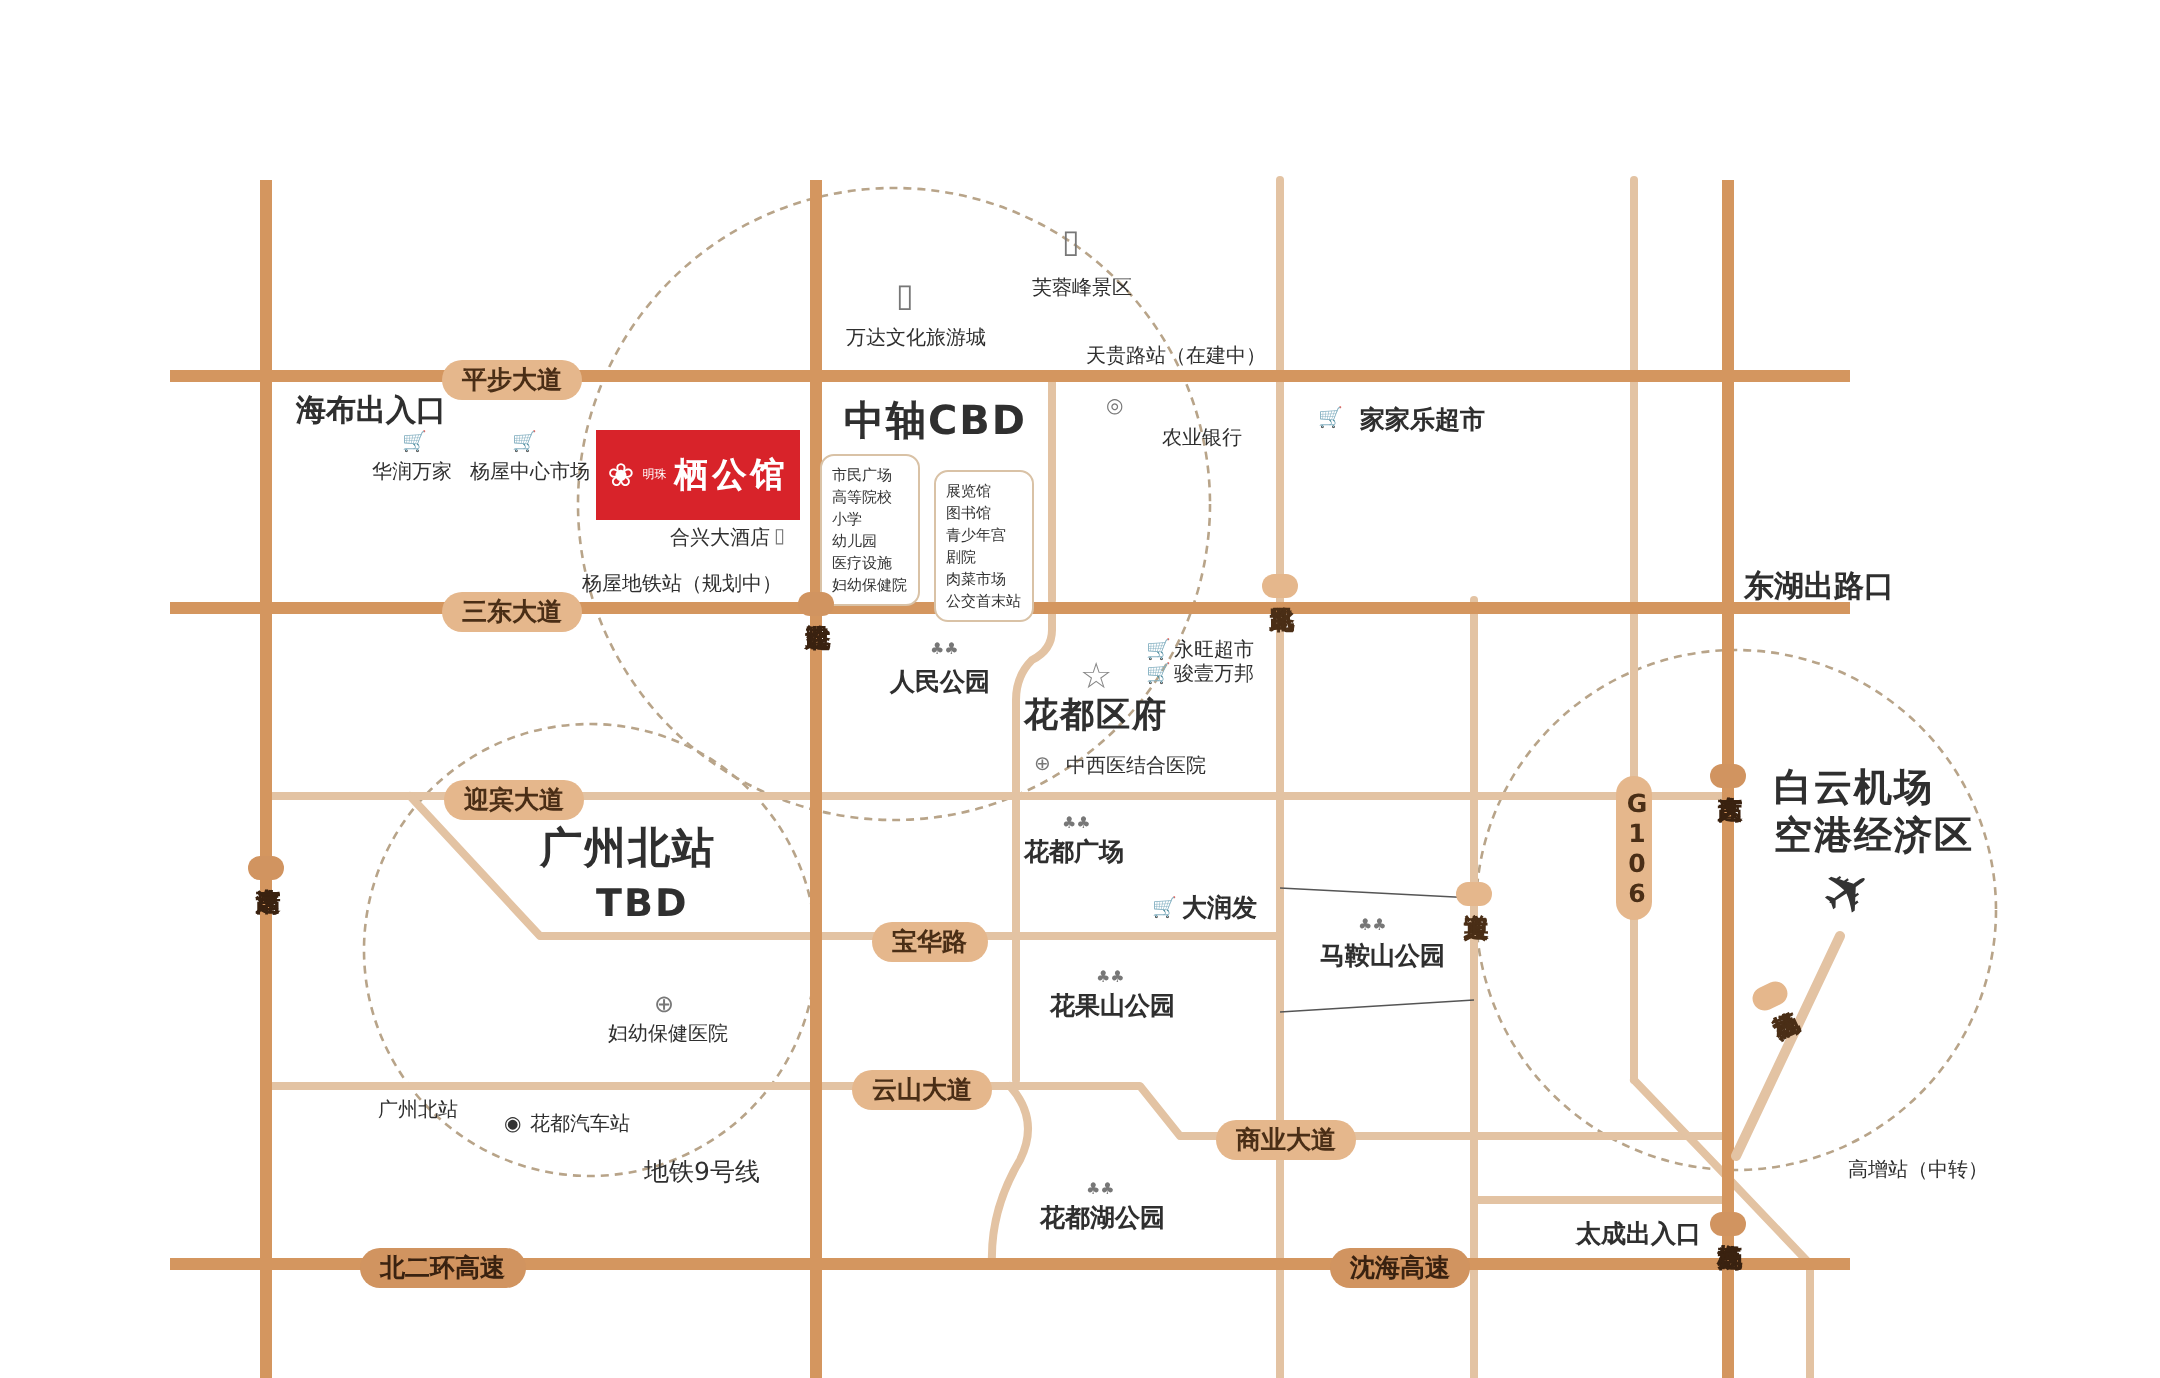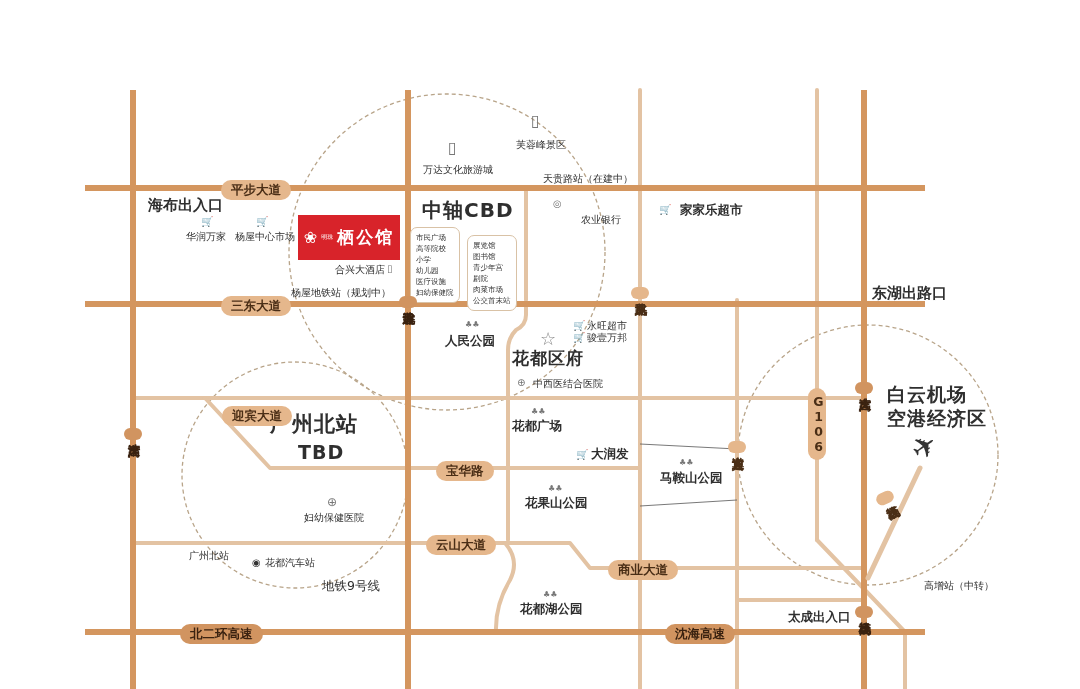--- a/index.html
+++ b/index.html
@@ -94,21 +94,21 @@
   <div>展览馆</div>
   <div>图书馆</div>
   <div>青少年宫</div>
   <div>剧院</div>
   <div>肉菜市场</div>
   <div>公交首末站</div>
 </div>
 
 <div class="pill" style="left:221px;top:180px;">平步大道</div>
 <div class="pill" style="left:221px;top:296px;">三东大道</div>
-<div class="pill" style="left:222px;top:390px;margin-top:16px;">迎宾大道</div>
+<div class="pill" style="left:222px;top:390px;">迎宾大道</div>
 <div class="pill" style="left:436px;top:461px;">宝华路</div>
 <div class="pill" style="left:426px;top:535px;">云山大道</div>
 <div class="pill" style="left:608px;top:560px;">商业大道</div>
 <div class="pill dark" style="left:180px;top:624px;">北二环高速</div>
 <div class="pill dark" style="left:665px;top:624px;">沈海高速</div>
 
 <div class="vpill dark" style="left:399px;top:296px;">建设北路</div>
 <div class="vpill" style="left:631px;top:287px;">凤凰北路</div>
 <div class="vpill dark" style="left:124px;top:428px;">广清高速</div>
 <div class="vpill" style="left:728px;top:441px;">迎宾大道</div>

